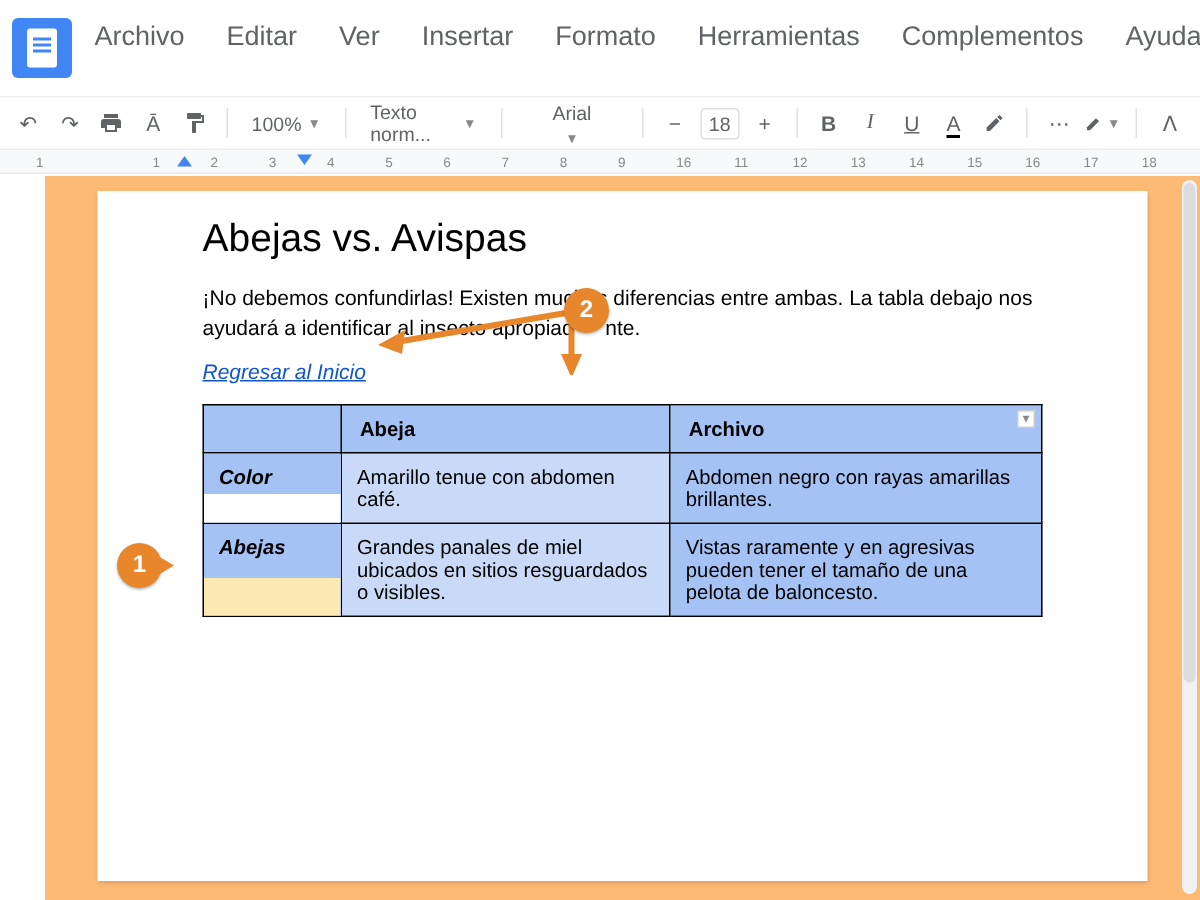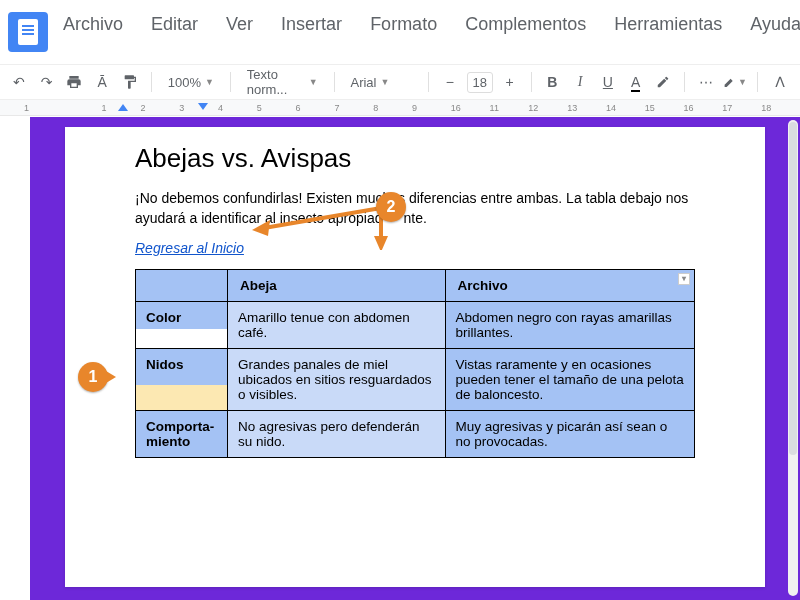--- a/index.html
+++ b/index.html
@@ -38,38 +38,38 @@
   .pen-line { position:absolute; left:2px; right:2px; bottom:0; height:3px; background:#000; }
 
   
   .ruler { height: 16px; background: #f8f9fa; border-bottom: 1px solid #e8e8e8; position: relative; font-size: 9px; color:#888; display:flex; align-items:center; padding-left: 24px; overflow:hidden;}
   .ruler span { width: 40px; display:inline-block; text-align:left; }
   .ruler .ind { position:absolute; top:3px; width:10px; height:8px; }
   .ind1 { left: 118px; border-left:5px solid transparent; border-right:5px solid transparent; border-bottom:7px solid #4285f4; }
   .ind2 { left: 198px; border-left:5px solid transparent; border-right:5px solid transparent; border-top:7px solid #4285f4; }
 
   
-  .doc-area { position: absolute; top: 117px; left: 0; right: 0; bottom: 0; background: #6d28d9; overflow: auto; margin-left: 30px; }
+  .doc-area { position: absolute; top: 117px; left: 0; right: 0; bottom: 0; background: #fdba74; overflow: auto; margin-left: 30px; }
   .page { background: #fff; margin: 10px auto 20px; width: 700px; min-height: 460px; box-shadow: 0 1px 3px rgba(0,0,0,.15); padding: 10px 70px 30px 70px; }
   .h1 { font-size: 26px; font-weight: normal; margin: 6px 0 14px; }
   .body-text { font-size: 14px; line-height: 1.45; margin-bottom: 10px; }
   .link { color: #1155cc; text-decoration: underline; font-size: 14px; font-style: italic; }
 
   
   table.content { border-collapse: collapse; width: 100%; margin-top: 12px; font-size: 13.5px; }
   table.content td, table.content th { border: 1px solid #000; padding: 8px 10px; vertical-align: top; text-align: left; }
   table.content th { font-weight: bold; padding-left: 12px; }
   .hdrA, .hdrB { background: #a4c2f4; text-align: center; }
   .corner { background: #a4c2f4; width: 92px; }
   .lab { background: #a4c2f4; font-weight: bold; position: relative; }
   .cellA { background: #c9daf8; }
   .cellB { background: #a4c2f4; }
   .lab .strip { position:absolute; left:0; right:0; bottom:0; height: 40%; background: #fff; }
   .lab.special .strip { background: #fce8b2; }
-  .lab-text { position: relative; z-index: 1; }
+  .lab-text { position: relative; z-index: 1; font-style: italic; }
   .col-drop { position:absolute; top:3px; right:4px; width:12px; height:12px; background:#fff; border:1px solid #ccc; font-size:8px; display:flex; align-items:center; justify-content:center; color:#888; }
 
   
   .badge { position: absolute; width: 30px; height: 30px; background: #e8862b; border-radius: 50%; color: #fff; font-weight: bold; font-size: 16px; display:flex; align-items:center; justify-content:center; box-shadow:0 1px 2px rgba(0,0,0,.3); z-index:5;}
   .badge.tail-right::after { content:''; position:absolute; right:-8px; top:9px; border-top:6px solid transparent; border-bottom:6px solid transparent; border-left:10px solid #e8862b; }
   .arrow { position:absolute; z-index:4; }
   .arrow svg line { stroke:#e8862b; stroke-width:4; }
   .arrow svg polygon { fill:#e8862b; }
 
   .scrollbar { position:absolute; right:2px; top:120px; width:10px; bottom:4px; background:#f1f1f1; border-radius:5px; }
@@ -82,22 +82,22 @@
   <div class="doc-icon">
       <div class="doc-icon-inner"></div>
     </div>
   <div class="title-col">
     <div class="menubar">
       <span>Archivo</span>
       <span>Editar</span>
       <span>Ver</span>
       <span>Insertar</span>
       <span>Formato</span>
+      <span>Herramientas</span>
       <span>Complementos</span>
-      <span>Herramientas</span>
       <span>Ayuda</span>
     </div>
   </div>
   <div class="right-actions">
     <span class="ract"><svg viewBox="0 0 24 24">
           <path d="M3 17l5-8 4 6 3-4 6 7" fill="none" stroke="#5f6368" stroke-width="2"></path>
         </svg></span>
     <span class="ract"><svg viewBox="0 0 24 24">
           <path d="M20 2H4a2 2 0 00-2 2v18l4-4h14a2 2 0 002-2V4a2 2 0 00-2-2z"></path>
         </svg></span>
@@ -126,21 +126,21 @@
   <div class="tb-select">
       <span>100%</span>
       <span class="dd">▼</span>
     </div>
   <div class="tb-sep"></div>
   <div class="tb-select" style="width:90px;">
       <span>Texto norm...</span>
       <span class="dd">▼</span>
     </div>
   <div class="tb-sep"></div>
-  <div class="tb-select" style="width:80px;">
+  <div class="tb-select" style="width:80px;flex-direction:column;">
       <span>Arial</span>
       <span class="dd">▼</span>
     </div>
   <div class="tb-sep"></div>
   <div class="tb-btn">−</div>
   <div class="tb-select" style="width:26px; justify-content:center; border:1px solid #ddd;">
       <span>18</span>
     </div>
   <div class="tb-btn">+</div>
   <div class="tb-sep"></div>
@@ -212,28 +212,23 @@
           <span>Archivo</span>
           <span class="col-drop">▾</span>
         </th>
       </tr>
       <tr>
         <td class="lab"><span class="lab-text">Color</span><div class="strip"></div></td>
         <td class="cellA">Amarillo tenue con abdomen café.</td>
         <td class="cellB">Abdomen negro con rayas amarillas brillantes.</td>
       </tr>
       <tr>
-        <td class="lab special"><span class="lab-text">Nidos</span><div class="strip"></div></td>
+        <td class="lab special"><span class="lab-text">Abejas</span><div class="strip"></div></td>
         <td class="cellA">Grandes panales de miel ubicados en sitios resguardados o visibles.</td>
-        <td class="cellB">Vistas raramente y en ocasiones pueden tener el tamaño de una pelota de baloncesto.</td>
-      </tr>
-      <tr>
-        <td class="lab" style="background:#a4c2f4;"><span class="lab-text">Comporta-miento</span></td>
-        <td class="cellA">No agresivas pero defenderán su nido.</td>
-        <td class="cellB">Muy agresivas y picarán así sean o no provocadas.</td>
+        <td class="cellB">Vistas raramente y en agresivas pueden tener el tamaño de una pelota de baloncesto.</td>
       </tr>
     </tbody>
       </table>
   </div>
 </div>
 
 <div class="badge tail-right" style="top:362px; left:78px;">1</div>
 <div class="badge" style="top:192px; left:376px;">2</div>
 <div class="arrow" style="top:200px; left:246px;">
   <svg width="150" height="50">

